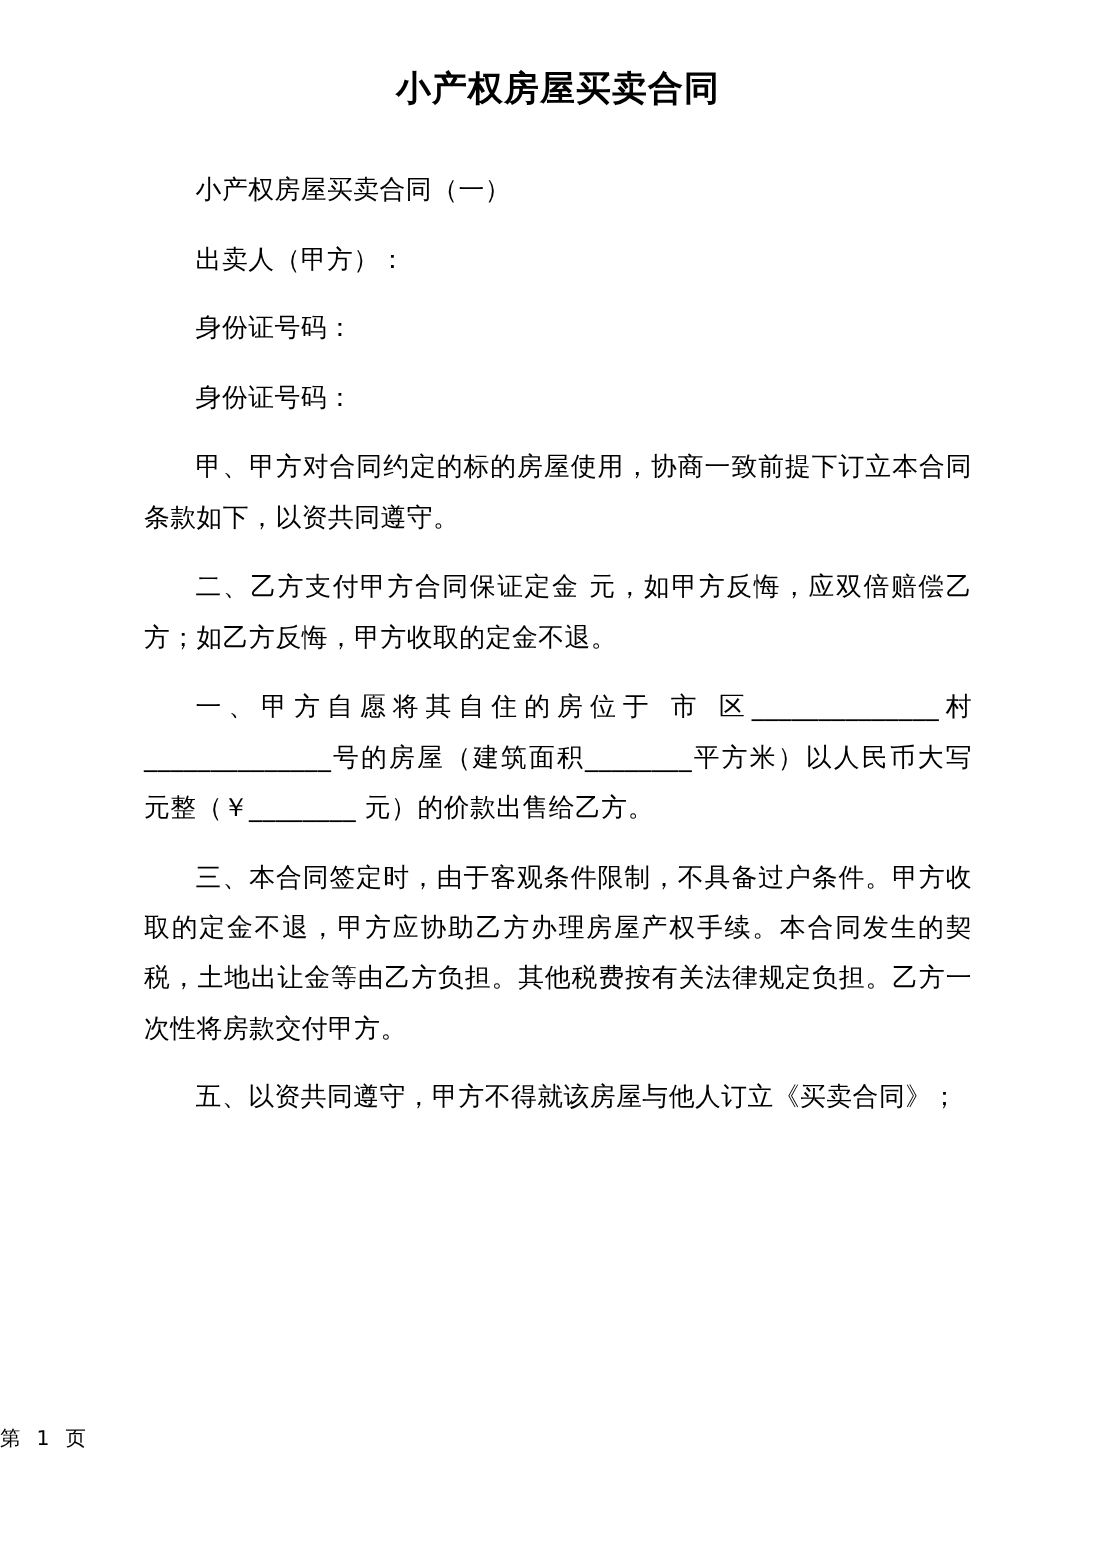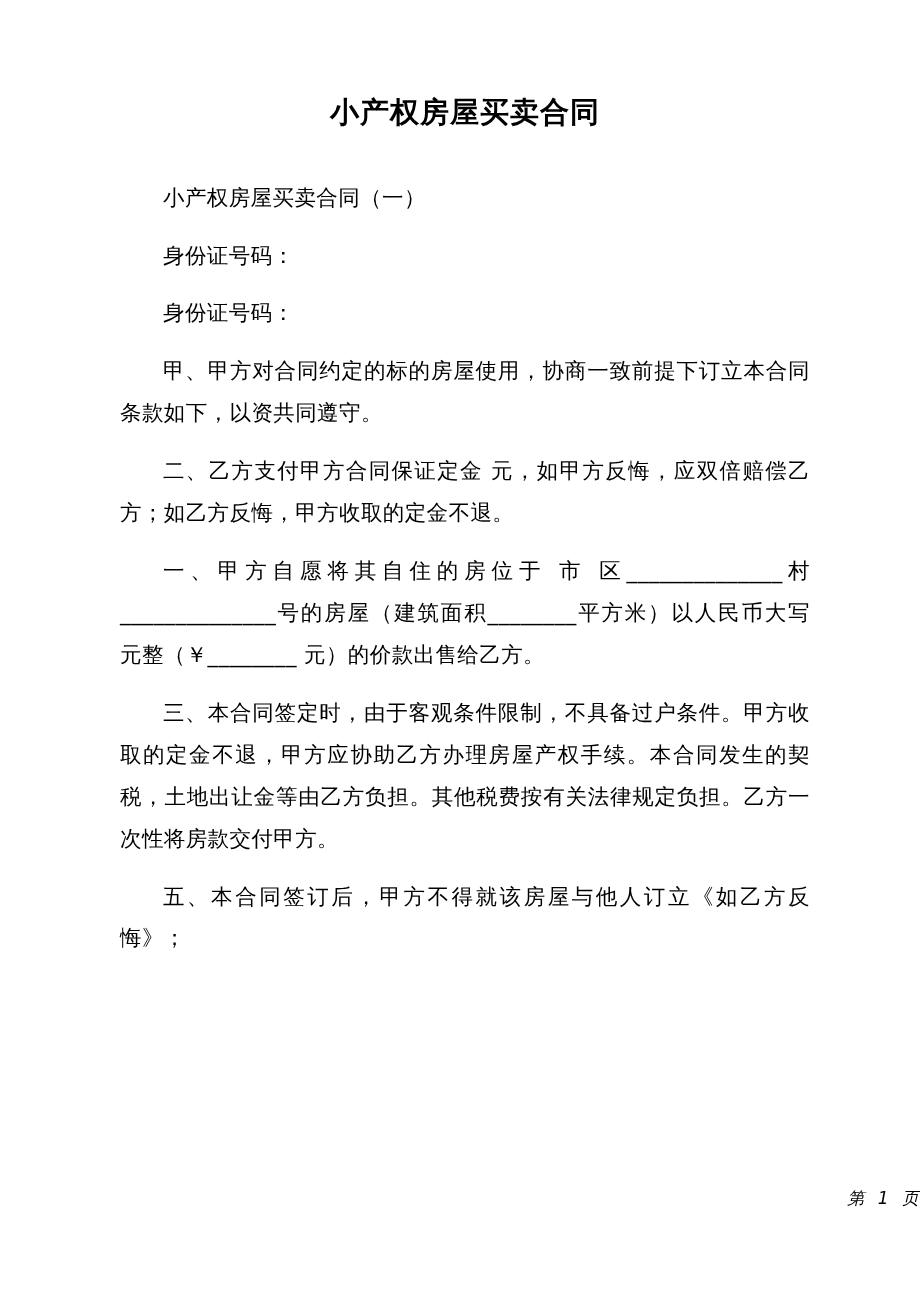--- a/index.html
+++ b/index.html
@@ -14,21 +14,21 @@
   .page {
     position: relative;
     width: 920px;
     height: 1302px;
     margin: 0 auto;
     background: #ffffff;
     box-sizing: border-box;
     overflow: hidden;
   }
   .doc-body {
-    padding: 92px 110px 0 120px;
+    padding: 53px 110px 0 120px;
   }
   .doc-title {
     text-align: center;
     font-family: "DejaVu Sans", "Liberation Sans", sans-serif;
     font-weight: bold;
     font-size: 29px;
     letter-spacing: 1px;
     margin: 0 0 44px 0;
     line-height: 1.4;
   }
@@ -43,44 +43,44 @@
     letter-spacing: 0.4px;
   }
   .para.block {
     text-indent: 2em;
   }
   .footer {
     position: absolute;
     left: 0;
     right: 0;
     bottom: 92px;
-    text-align: right;
+    text-align: left;
     font-family: "DejaVu Sans", "Liberation Sans", sans-serif;
     font-size: 17px;
     letter-spacing: 1px;
-    font-style: italic;
   }
   .footer span { display: inline-block; }
 </style>
 </head>
 <body>
 
 <div class="page">
   <div class="doc-body">
 
     <h1 class="doc-title">小产权房屋买卖合同</h1>
 
     <p class="para">小产权房屋买卖合同（一）</p>
+    <p class="para">出卖人（甲方）：</p>
     <p class="para">身份证号码：</p>
     <p class="para">身份证号码：</p>
     <p class="para block">甲、甲方对合同约定的标的房屋使用，协商一致前提下订立本合同条款如下，以资共同遵守。</p>
     <p class="para block">二、乙方支付甲方合同保证定金 元，如甲方反悔，应双倍赔偿乙方；如乙方反悔，甲方收取的定金不退。</p>
     <p class="para block">一、甲方自愿将其自住的房位于 市 区______________村______________号的房屋（建筑面积________平方米）以人民币大写 元整（￥________ 元）的价款出售给乙方。</p>
     <p class="para block">三、本合同签定时，由于客观条件限制，不具备过户条件。甲方收取的定金不退，甲方应协助乙方办理房屋产权手续。本合同发生的契税，土地出让金等由乙方负担。其他税费按有关法律规定负担。乙方一次性将房款交付甲方。</p>
-    <p class="para block">五、本合同签订后，甲方不得就该房屋与他人订立《如乙方反悔》；</p>
+    <p class="para block">五、以资共同遵守，甲方不得就该房屋与他人订立《买卖合同》；</p>
 
   </div>
 
   <div class="footer">
     <span>第</span>
     <span style="margin:0 6px;">1</span>
     <span>页</span>
   </div>
 </div>
 

